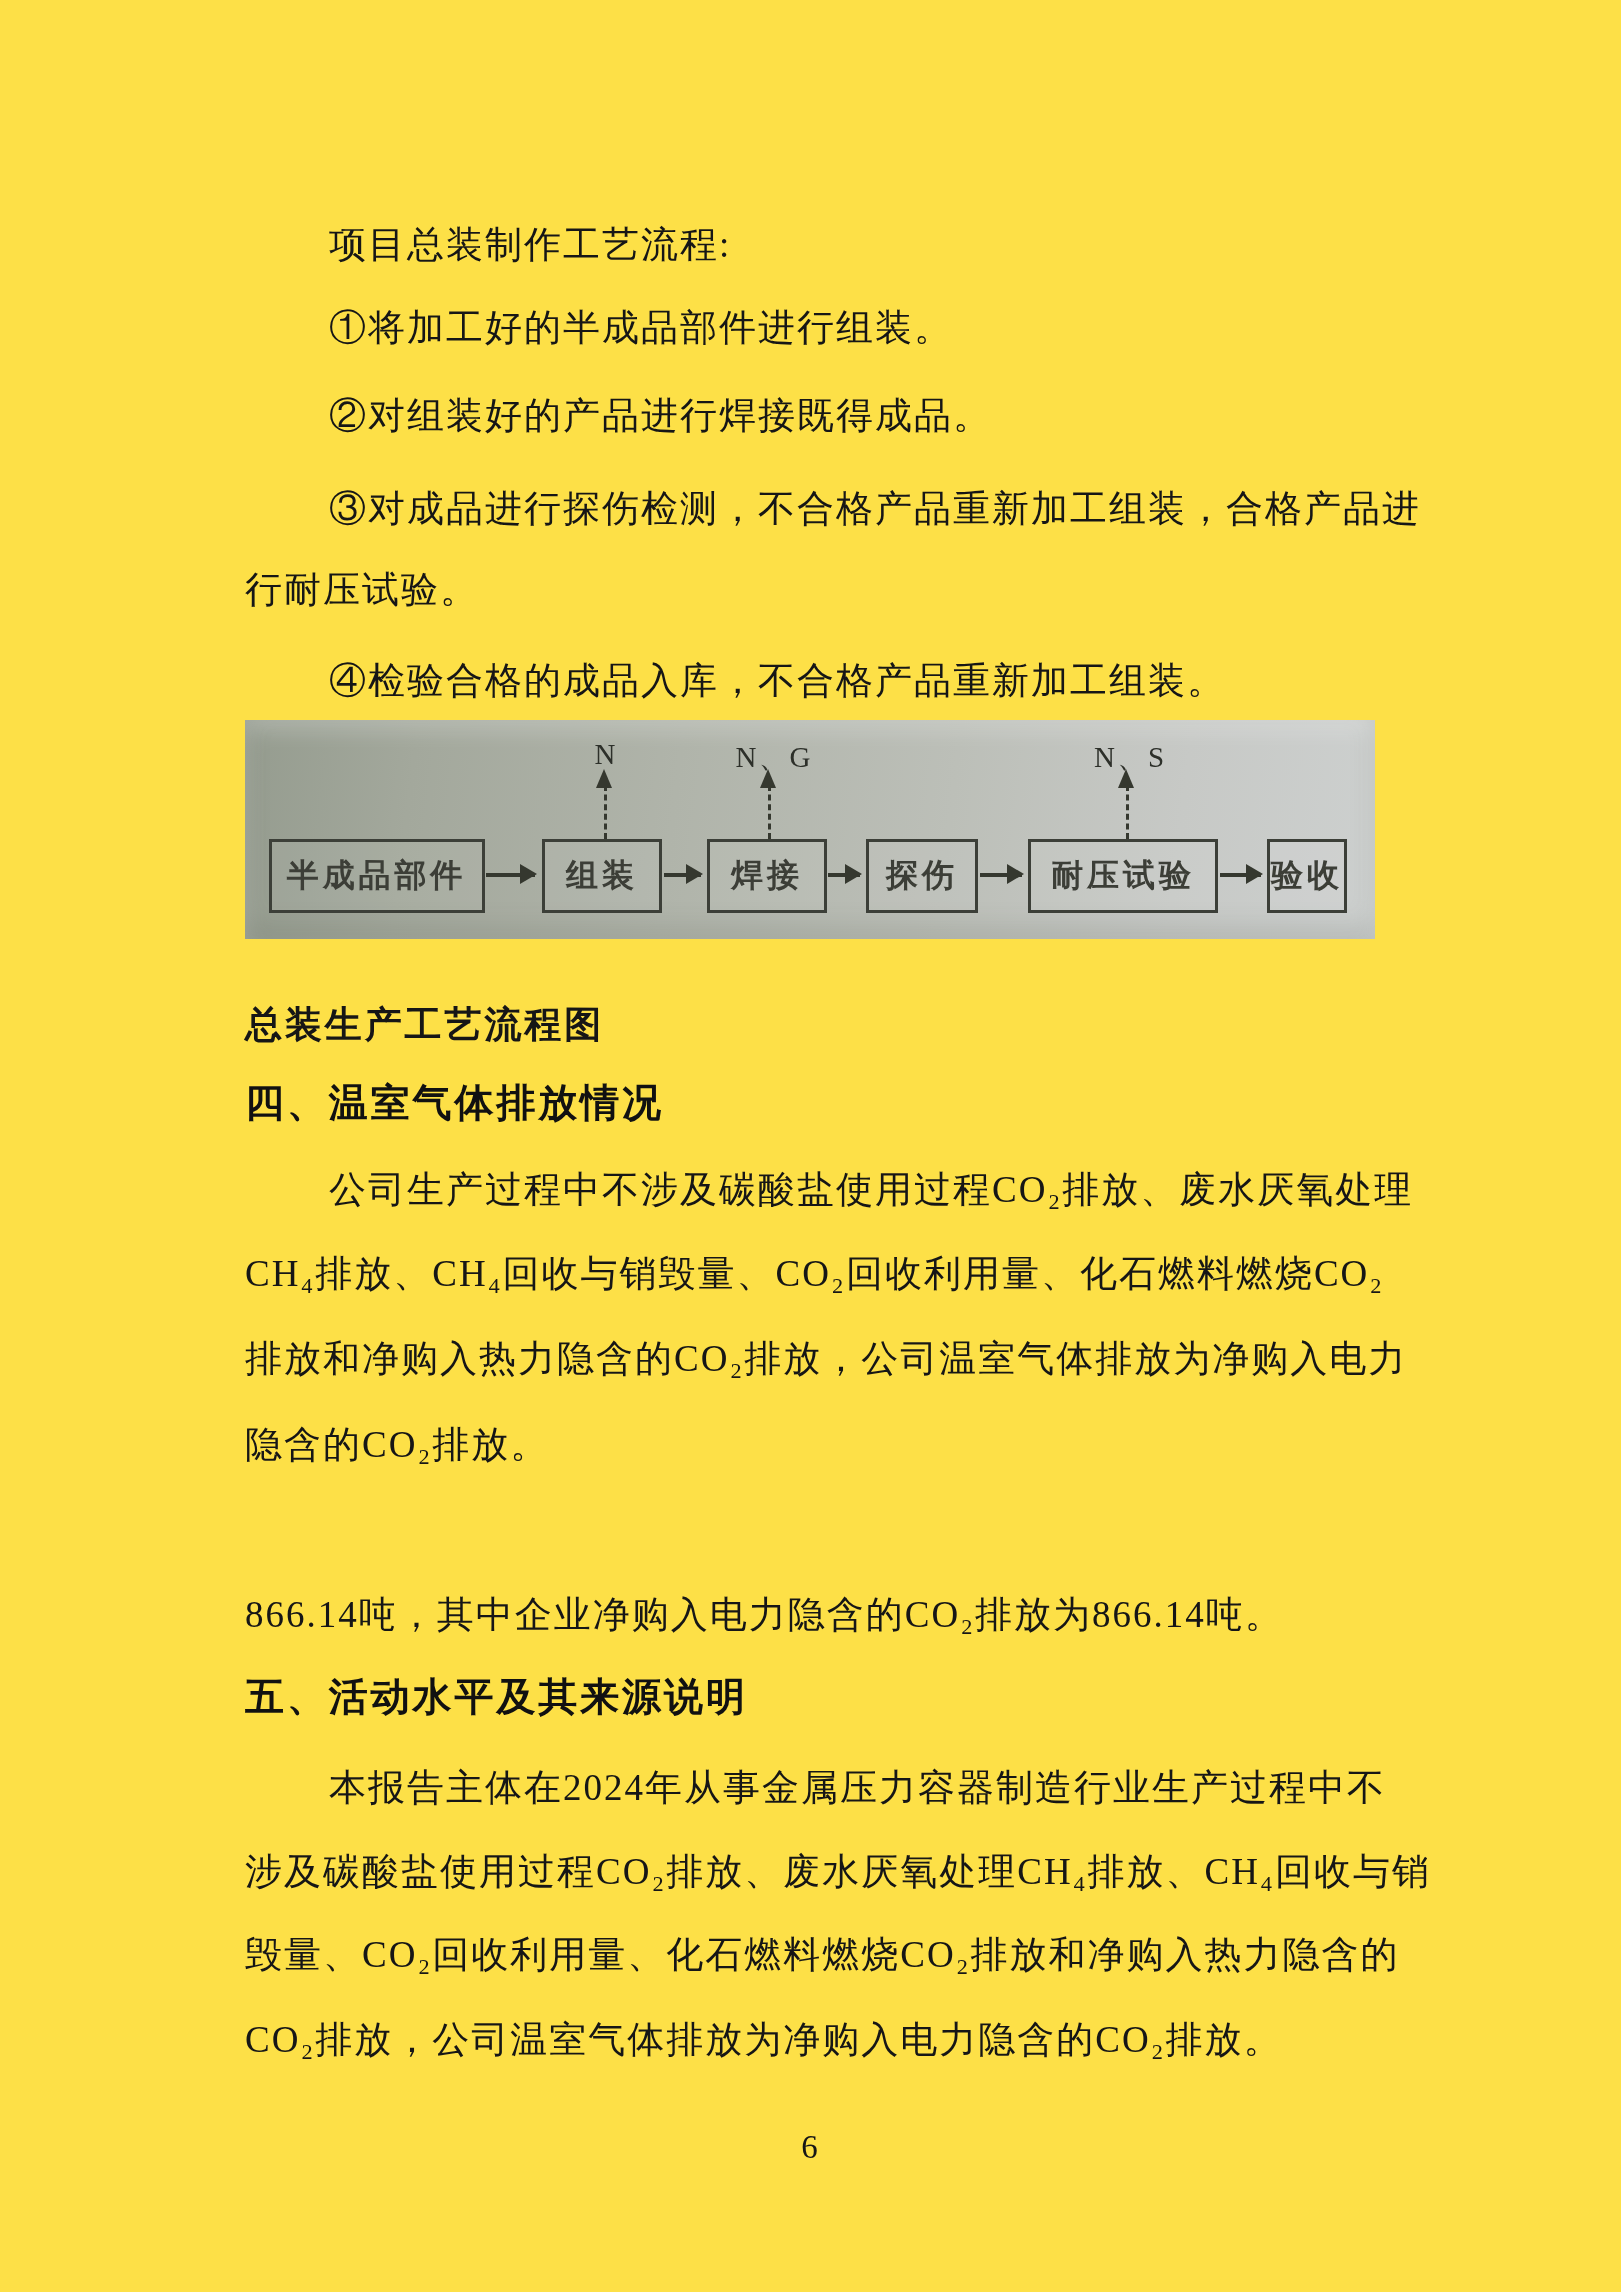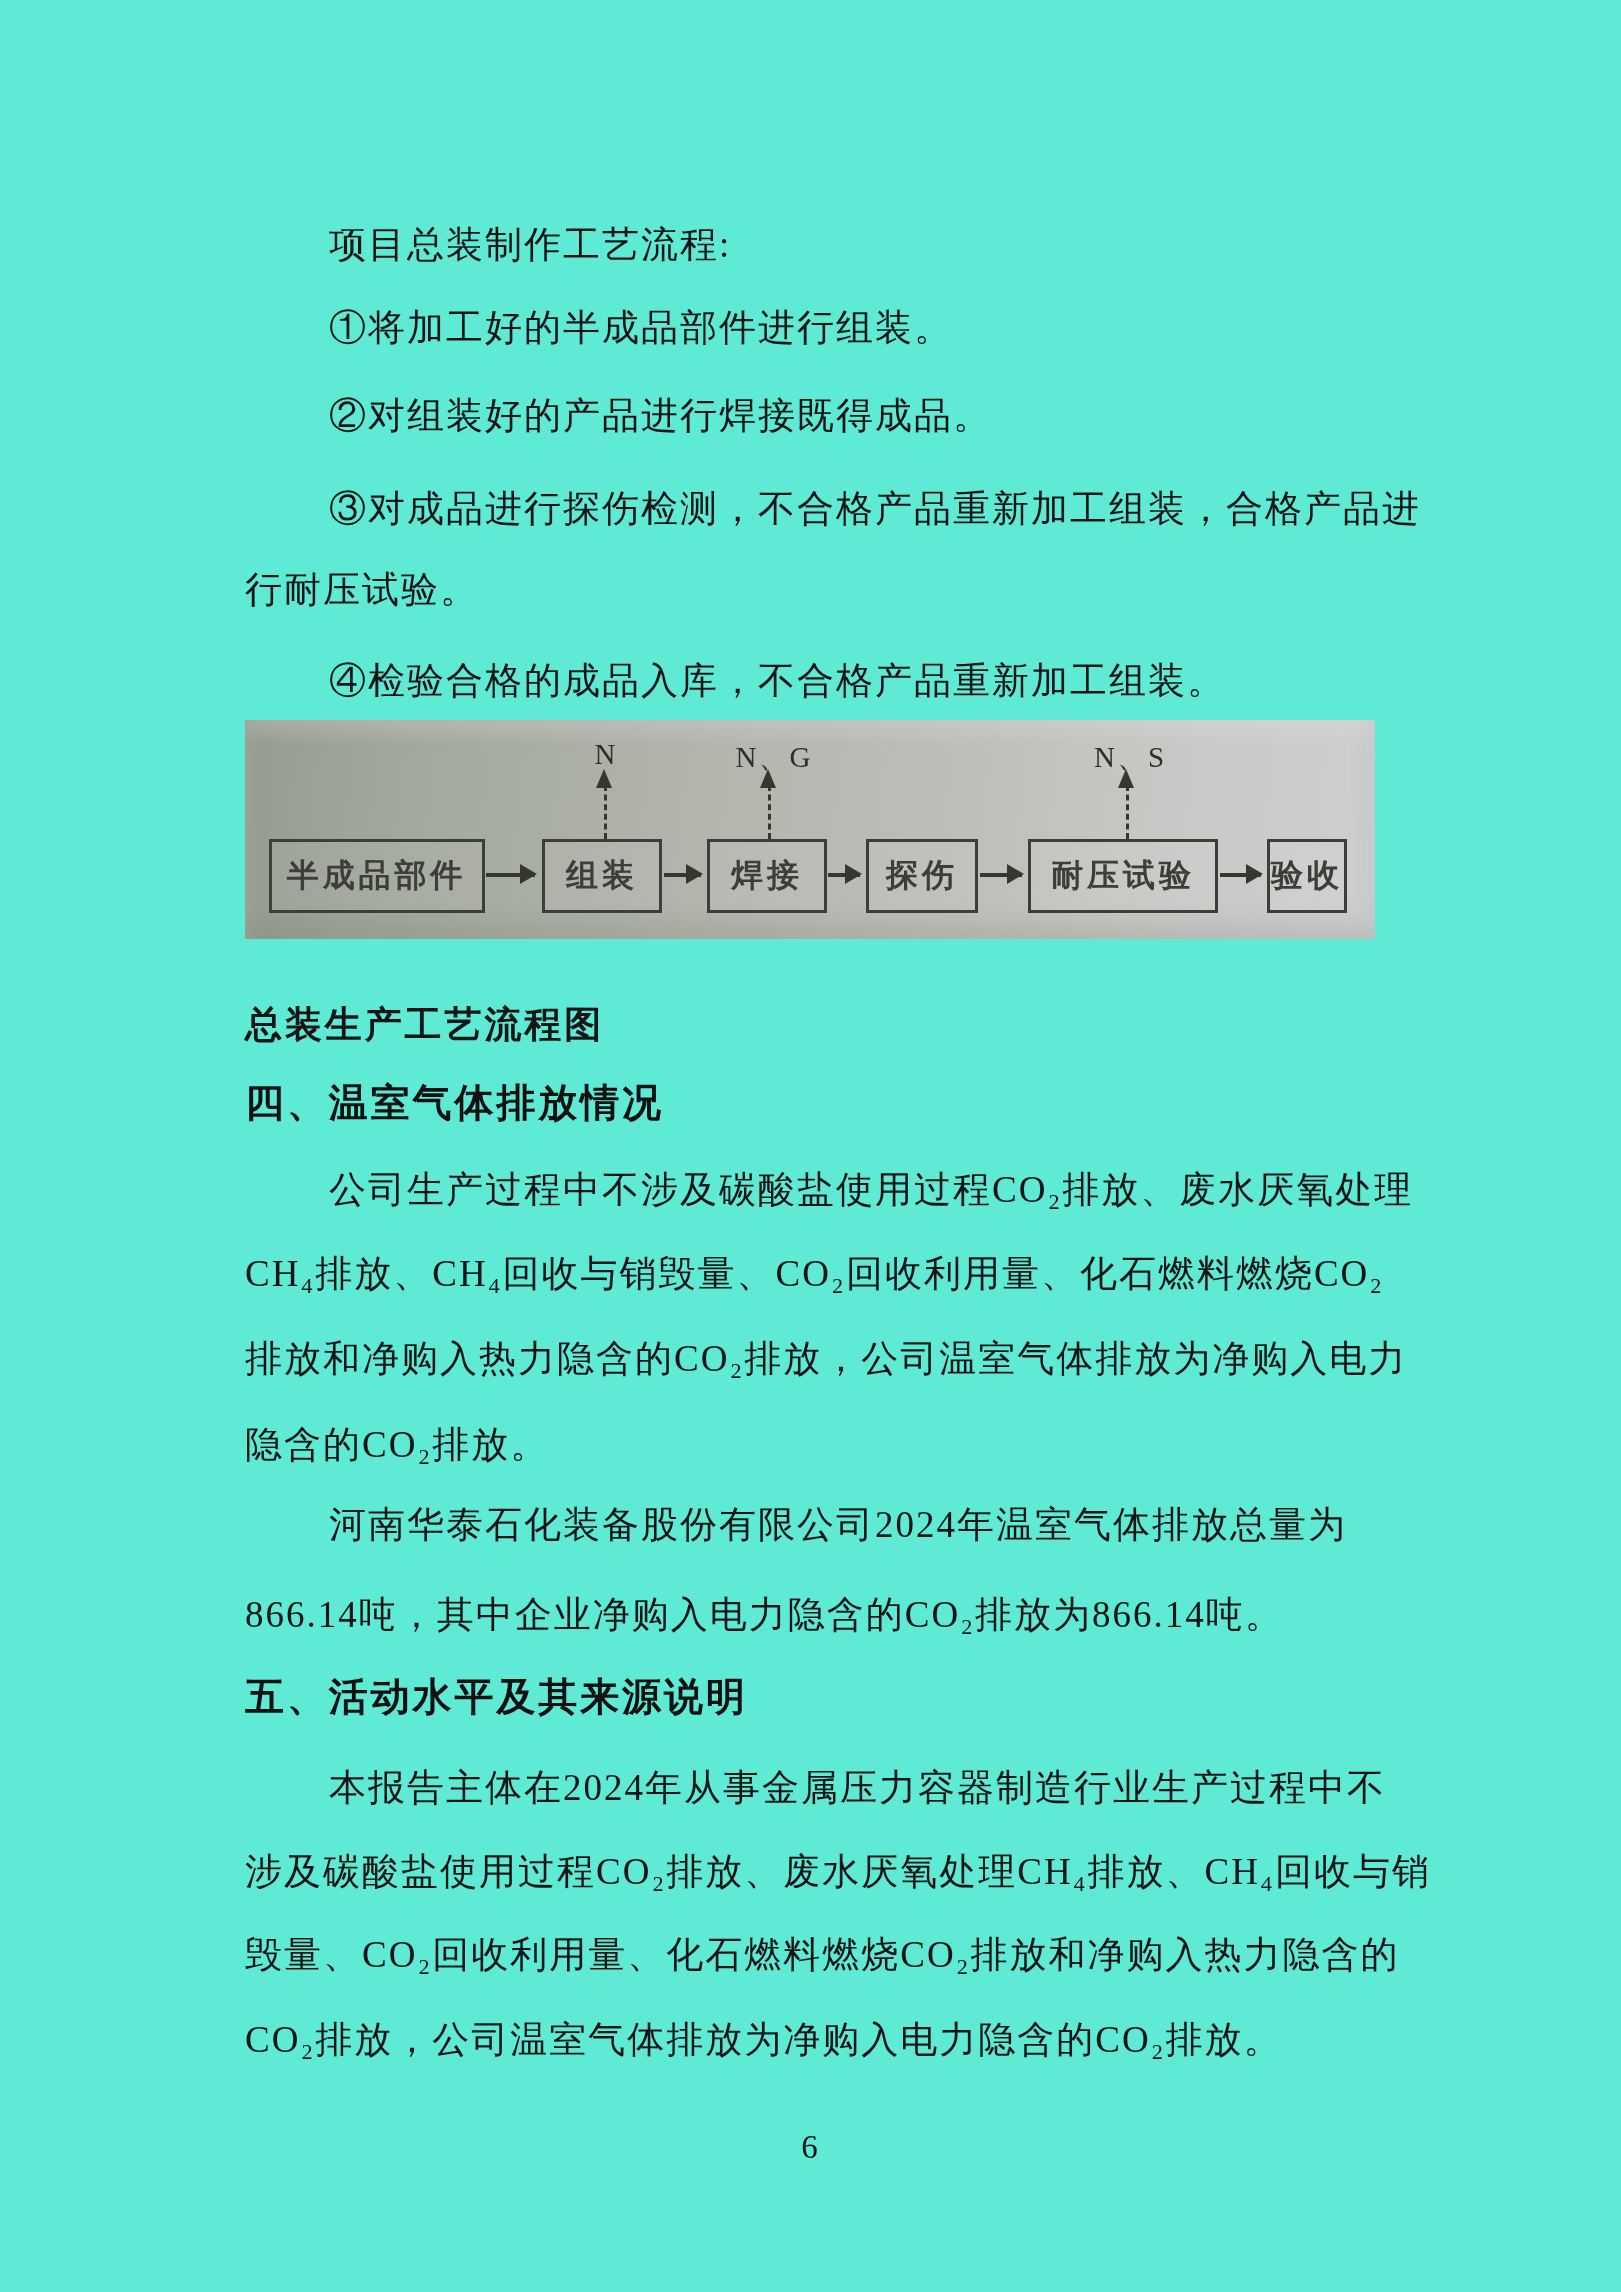--- a/index.html
+++ b/index.html
@@ -1,20 +1,20 @@
 <!DOCTYPE html>
 <html><head>
 <meta charset="utf-8">
 <style>
   html,body{margin:0;padding:0;background:#e8e8e8;}
   .page{
     position:relative;
     width:1621px;height:2293px;
     margin:0 auto;
-    background:#5eead4;
+    background:#fde047;
     font-family:"Liberation Serif","DejaVu Serif",serif;
     color:#161616;
     overflow:hidden;
   }
   .line{
     position:absolute;
     font-size:37px;
     line-height:45px;
     white-space:nowrap;
     letter-spacing:2px;
@@ -127,21 +127,20 @@
     </div>
   </div>
 
   <div class="line caption" style="top:1002px;">总装生产工艺流程图</div>
 
   <div class="line heading flush" style="top:1080px;">四、温室气体排放情况</div>
   <div class="line indent" style="top:1167px;">公司生产过程中不涉及碳酸盐使用过程CO₂排放、废水厌氧处理</div>
   <div class="line flush" style="top:1251px;">CH₄排放、CH₄回收与销毁量、CO₂回收利用量、化石燃料燃烧CO₂</div>
   <div class="line flush" style="top:1336px;">排放和净购入热力隐含的CO₂排放，公司温室气体排放为净购入电力</div>
   <div class="line flush" style="top:1422px;">隐含的CO₂排放。</div>
-  <div class="line indent" style="top:1502px;">河南华泰石化装备股份有限公司2024年温室气体排放总量为</div>
   <div class="line flush" style="top:1592px;">866.14吨，其中企业净购入电力隐含的CO₂排放为866.14吨。</div>
 
   <div class="line heading flush" style="top:1674px;">五、活动水平及其来源说明</div>
   <div class="line indent" style="top:1765px;">本报告主体在2024年从事金属压力容器制造行业生产过程中不</div>
   <div class="line flush" style="top:1849px;">涉及碳酸盐使用过程CO₂排放、废水厌氧处理CH₄排放、CH₄回收与销</div>
   <div class="line flush" style="top:1932px;">毁量、CO₂回收利用量、化石燃料燃烧CO₂排放和净购入热力隐含的</div>
   <div class="line flush" style="top:2017px;">CO₂排放，公司温室气体排放为净购入电力隐含的CO₂排放。</div>
 
   <div class="line pageno" style="top:2125px;">6</div>
 

